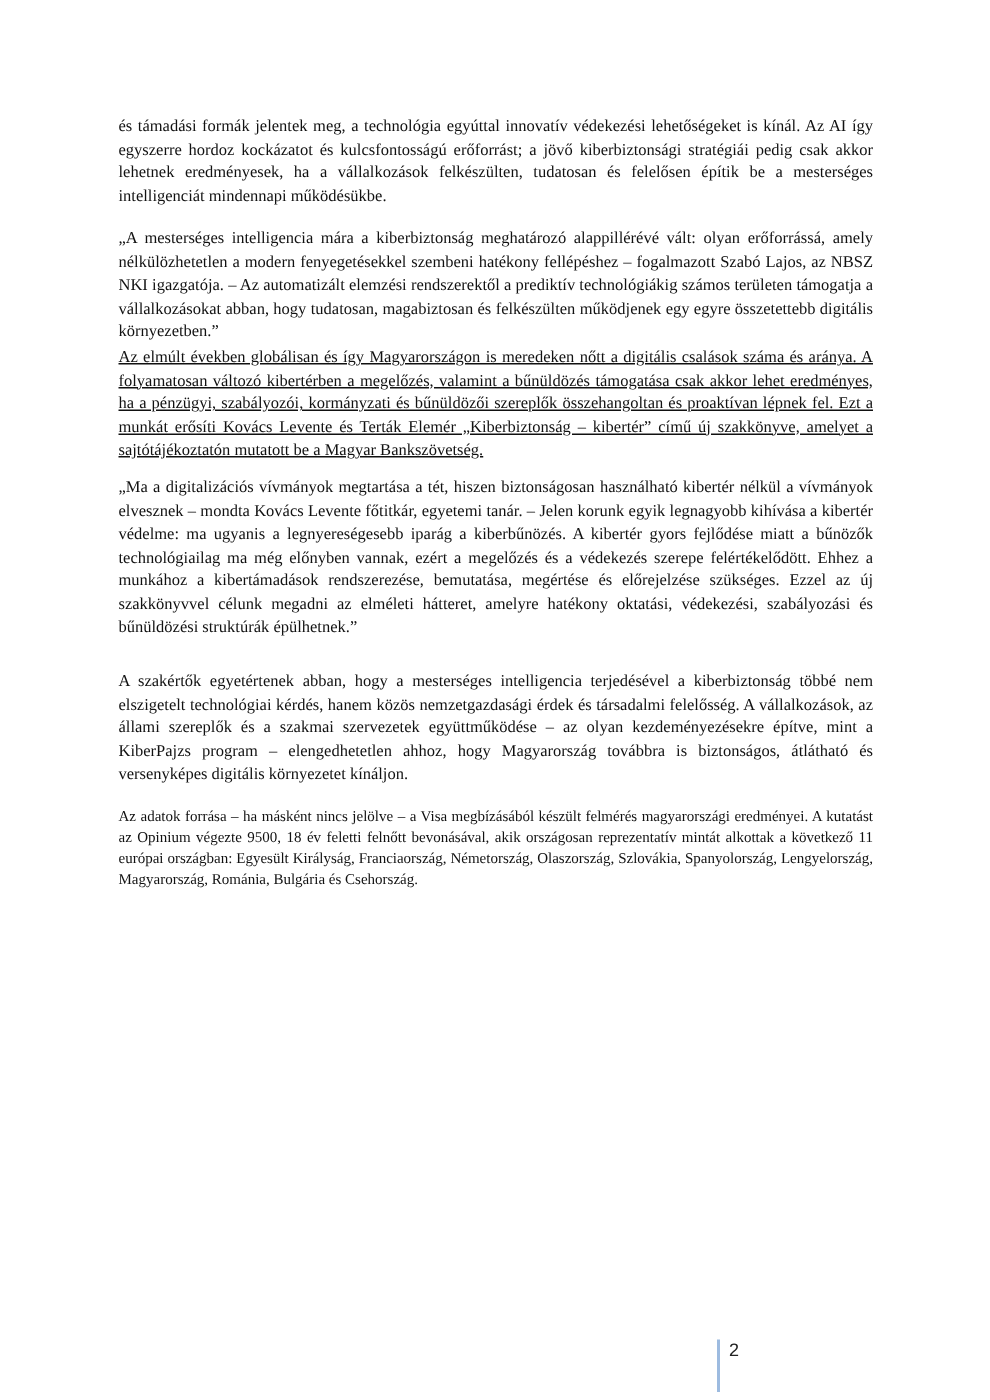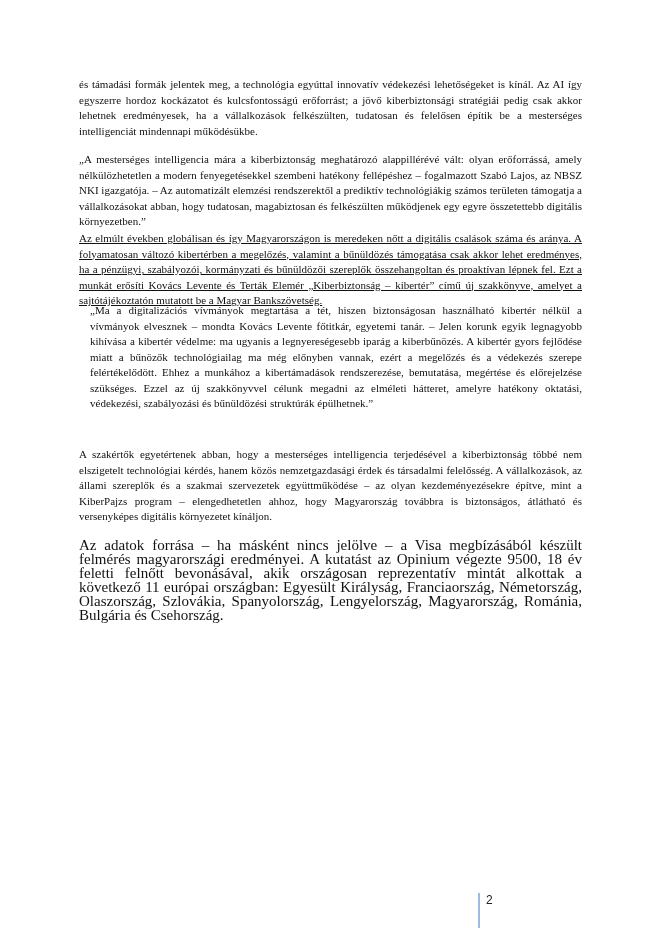--- a/index.html
+++ b/index.html
@@ -3,25 +3,25 @@
 <meta charset="utf-8">
 <style>
   html, body { margin:0; padding:0; background:#ffffff; }
   body { width:660px; height:933px; position:relative; overflow:hidden;
          font-family:"Liberation Serif", "DejaVu Serif", serif; color:#111; }
   .page { position:absolute; left:79px; top:77px; width:503px; }
   .para { font-size:11px; line-height:15.5px; text-align:justify; margin:0; }
   #p1 { position:absolute; top:0; }
   #p2 { position:absolute; top:75px; }
   #p3 { position:absolute; top:154px;text-decoration:underline; }
-  #p4 { position:absolute; top:226px;margin-left:11px; }
+  #p4 { position:absolute; top:241px; }
   #p5 { position:absolute; top:358px;margin-top:12px; }
   .note { position:absolute; top:461px; width:503px; }
   .note-title { font-size:11.2px; font-weight:bold; text-decoration:underline; line-height:14px; }
-  .note-text { font-size:15px; line-height:14px; text-align:justify; margin:0; }
+  .note-text { font-size:10px; line-height:14px; text-align:justify; margin:0; }
   .footer-bar { position:absolute; left:478px; top:893px; width:2px; height:35px; background:#9dbbe0; }
   .page-num { position:absolute; left:486px; top:893px; font-family:"Liberation Sans", "DejaVu Sans", sans-serif;
               font-size:12px; color:#222; }
 </style>
 </head>
 <body>
 
 <div class="page">
   <p id="p1" class="para">és támadási formák jelentek meg, a technológia egyúttal innovatív védekezési lehetőségeket is kínál. Az AI így egyszerre hordoz kockázatot és kulcsfontosságú erőforrást; a jövő kiberbiztonsági stratégiái pedig csak akkor lehetnek eredményesek, ha a vállalkozások felkészülten, tudatosan és felelősen építik be a mesterséges intelligenciát mindennapi működésükbe.</p>
   <p id="p2" class="para">„A mesterséges intelligencia mára a kiberbiztonság meghatározó alappillérévé vált: olyan erőforrássá, amely nélkülözhetetlen a modern fenyegetésekkel szembeni hatékony fellépéshez – fogalmazott Szabó Lajos, az NBSZ NKI igazgatója. – Az automatizált elemzési rendszerektől a prediktív technológiákig számos területen támogatja a vállalkozásokat abban, hogy tudatosan, magabiztosan és felkészülten működjenek egy egyre összetettebb digitális környezetben.”</p>

